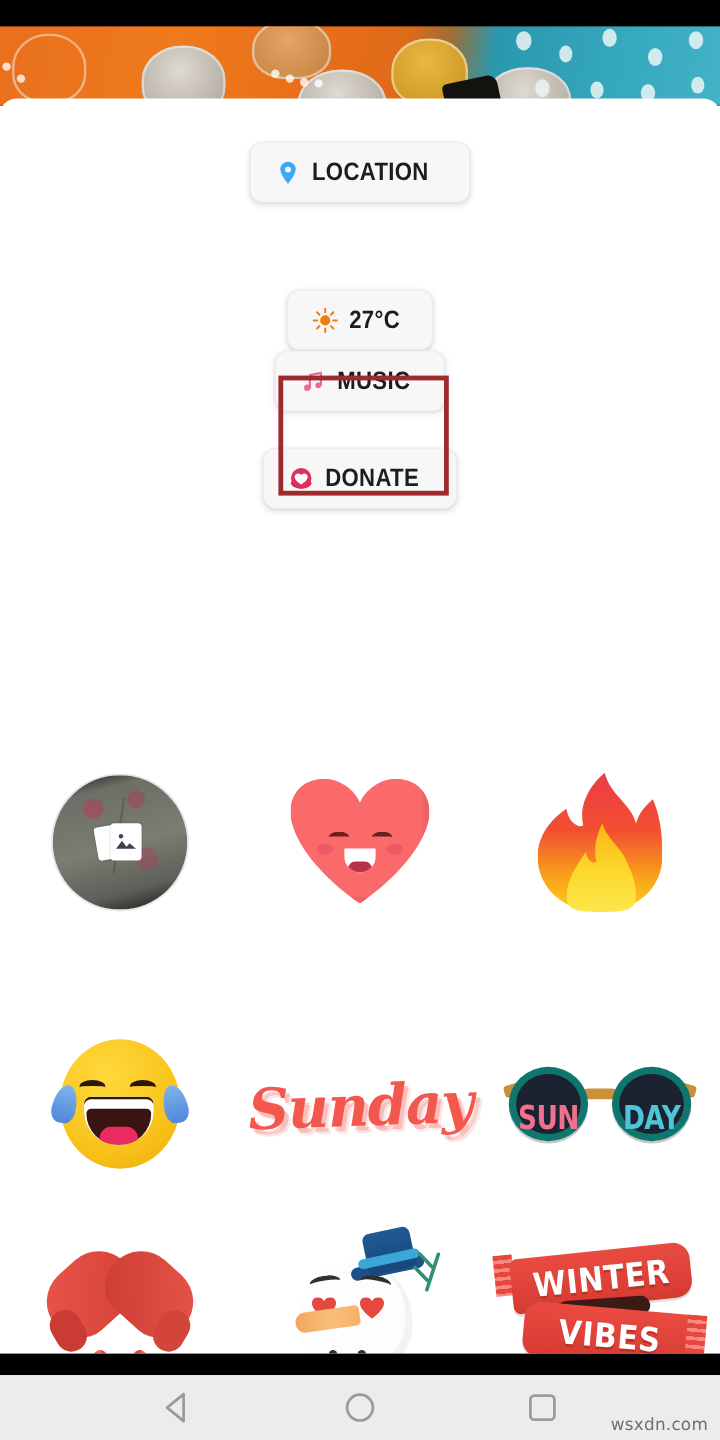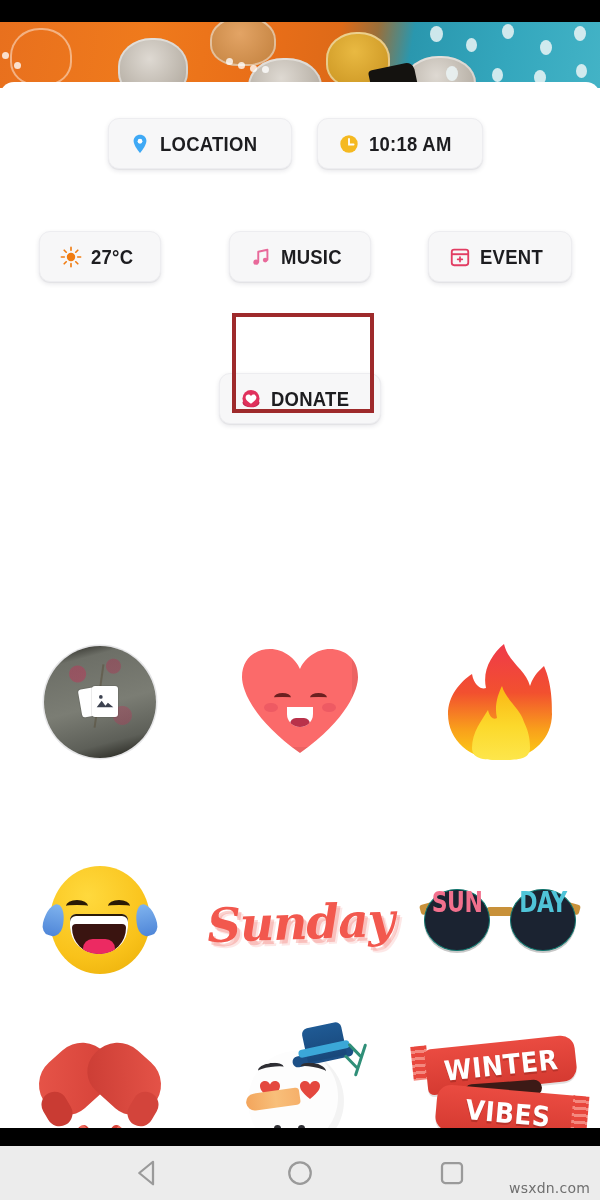--- a/index.html
+++ b/index.html
@@ -255,22 +255,22 @@
   .shades .arm {
     position: absolute; top: 14px; width: 18px; height: 10px;
     background: #c8913a; border-radius: 3px;
   }
   .shades .arm.l { left: -4px; transform: rotate(-16deg); }
   .shades .arm.r { right: -4px; transform: rotate(16deg); }
   .shades .lens {
     position: absolute; top: 0; width: 66px; height: 62px;
     border-radius: 50%;
     background: #1b2331;
-    border: 1px solid #0f766e;
-    display: flex; align-items: flex-start; justify-content: center;
+    border: 6px solid #0f766e;
+    display: flex; align-items: flex-end; justify-content: center;
     box-shadow: 0 2px 0 rgba(0,0,0,0.22);
   }
   .shades .lens.l { left: 0; }
   .shades .lens.r { right: 0; }
   .shades .lens-text {
     font-family: "DejaVu Sans", sans-serif;
     font-weight: 700; font-size: 22px;
     letter-spacing: -0.5px;
     transform: scaleY(1.25);
   }
@@ -461,61 +461,42 @@
     <div class="chip-row" style="top:36px;">
       <div class="chip-cell">
         <div class="chip">
           <svg class="chip-icon" viewBox="0 0 24 24">
             <path d="M12 2c-3.9 0-7 3-7 6.8 0 5.1 7 13.2 7 13.2s7-8.1 7-13.2C19 5 15.9 2 12 2z" fill="#3fa9f5"></path>
             <circle cx="12" cy="9" r="2.6" fill="#ffffff"></circle>
           </svg>
           <span class="chip-label">LOCATION</span>
         </div>
       </div>
-      <div class="chip-cell">
-        <div class="chip">
-          <svg class="chip-icon" viewBox="0 0 24 24">
-            <circle cx="12" cy="12" r="9.5" fill="#f5b921"></circle>
-            <path d="M12 6.5v6h5" stroke="#ffffff" stroke-width="2" fill="none" stroke-linecap="round"></path>
-          </svg>
-          <span class="chip-label">10:18 AM</span>
-        </div>
-      </div>
-    </div>
-
-    <div class="chip-row" style="top:149px;">
+    </div>
+
+    <div class="chip-row" style="top:159px;flex-direction:column;">
       <div class="chip-cell">
         <div class="chip">
           <svg class="chip-icon" viewBox="0 0 24 24">
             <circle cx="12" cy="12" r="4.6" fill="#f07c12"></circle>
             <g stroke="#f07c12" stroke-width="1.8" stroke-linecap="round">
               <path d="M12 1.5v3.2M12 19.3v3.2M1.5 12h3.2M19.3 12h3.2M4.6 4.6l2.2 2.2M17.2 17.2l2.2 2.2M19.4 4.6l-2.2 2.2M6.8 17.2l-2.2 2.2"></path>
             </g>
           </svg>
           <span class="chip-label">27°C</span>
         </div>
       </div>
       <div class="chip-cell">
         <div class="chip">
           <svg class="chip-icon" viewBox="0 0 24 24">
             <path d="M9 17.5V6.2l10-2.1v10.9" fill="none" stroke="#e8699a" stroke-width="2.1" stroke-linecap="round" stroke-linejoin="round"></path>
             <circle cx="6.6" cy="17.6" r="2.9" fill="#e8699a"></circle>
             <circle cx="16.6" cy="15.4" r="2.6" fill="#e8699a"></circle>
           </svg>
           <span class="chip-label">MUSIC</span>
-        </div>
-      </div>
-      <div class="chip-cell">
-        <div class="chip">
-          <svg class="chip-icon" viewBox="0 0 24 24">
-            <rect x="3" y="4" width="18" height="17" rx="2.6" fill="none" stroke="#e23d63" stroke-width="2"></rect>
-            <path d="M3 9h18" stroke="#e23d63" stroke-width="2"></path>
-            <path d="M12 12v5M9.5 14.5h5" stroke="#e23d63" stroke-width="1.9" stroke-linecap="round"></path>
-          </svg>
-          <span class="chip-label">EVENT</span>
         </div>
       </div>
     </div>
 
     <div class="chip-row" style="top:291px;">
       <div class="chip-cell">
         <div class="chip">
           <svg class="chip-icon" viewBox="0 0 24 24">
             <ellipse cx="12" cy="16" rx="9.3" ry="5" fill="#c42a50"></ellipse>
             <circle cx="12" cy="11.5" r="9.3" fill="#e0315c"></circle>

